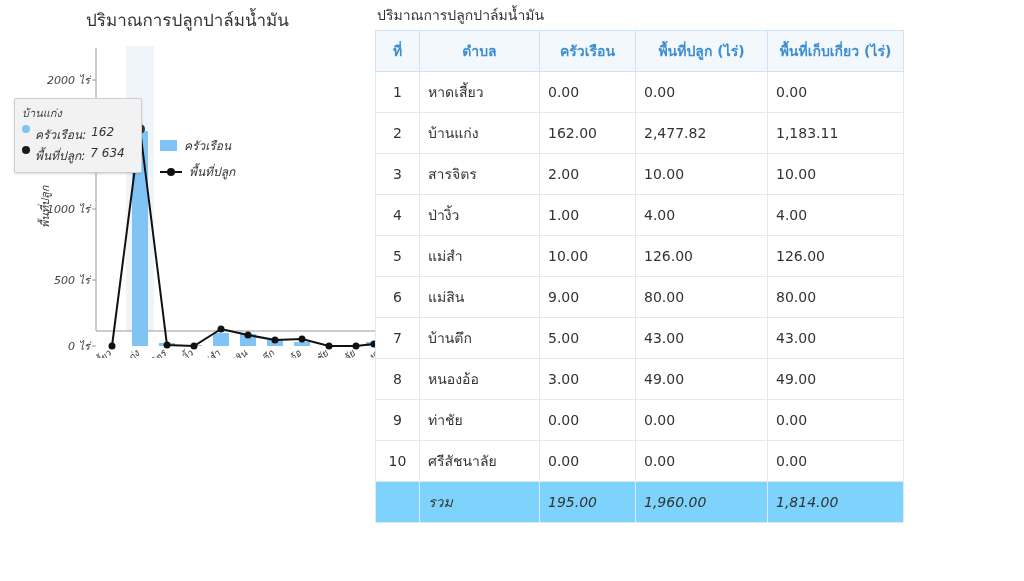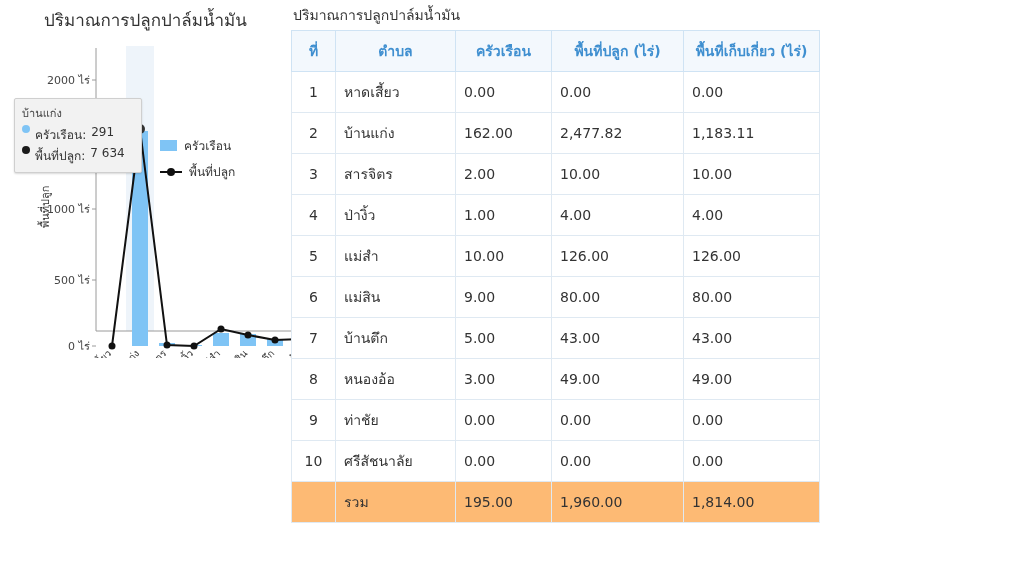--- a/index.html
+++ b/index.html
@@ -3,38 +3,38 @@
 <meta charset="utf-8">
 <style>
   html,body{margin:0;padding:0;}
   body{
     width:1024px;height:581px;
     background:#ffffff;
     font-family:"DejaVu Sans","Liberation Sans",sans-serif;
     overflow:hidden;
     position:relative;
   }
-  .wrap{display:flex;width:820px;height:581px;}
+  .wrap{display:flex;width:904px;height:581px;}
 
   
   .chart-pane{
     width:480px;height:581px;position:relative;
     box-sizing:border-box;
   }
   .chart-title{
     text-align:center;
     font-size:17px;
     color:#333;
     padding-top:6px;
     font-weight:normal;
   }
   .plot-area{
     position:absolute;
     left:0;top:28px;
-    width:480px;height:330px;
+    width:480px;height:330px;font-style:italic;
   }
   svg.chart{position:absolute;left:0;top:0;}
 
   .axis-label-left{
     position:absolute;
     font-size:11px;color:#333;
     transform:rotate(-90deg);
     transform-origin:left top;
     white-space:nowrap;
   }
@@ -116,22 +116,23 @@
     border:1px solid #dfe9f2;
     padding:9px 8px;
     color:#333;
     height:22px;
     background:#fff;
   }
   td.num{}
   td.idx{text-align:center;width:40px;}
   td.name{text-align:left;}
   tr.total td{
-    background:#fdba74;
+    background:#7dd3fc;
     color:#333;
+    font-style:italic;
   }
   col.c0{width:44px;}
   col.c1{width:120px;}
   col.c2{width:96px;}
   col.c3{width:132px;}
   col.c4{width:136px;}
 </style>
 </head>
 <body>
 
@@ -213,21 +214,21 @@
       </svg>
 
       <div class="axis-label-left" style="left:36px;top:200px;">พื้นที่ปลูก</div>
       <div class="axis-label-right" style="left:432px;top:200px;">ครัวเรือน</div>
 
       <div class="tooltip">
         <div class="tt-title">บ้านแก่ง</div>
         <div class="tt-row">
           <span class="dot dot-blue"></span>
           <span>ครัวเรือน:</span>
-          <span>291</span>
+          <span>162</span>
         </div>
         <div class="tt-row">
           <span class="dot dot-black"></span>
           <span>พื้นที่ปลูก:</span>
           <span>7 634</span>
         </div>
       </div>
 
       <div class="legend">
         <div class="lg-row">

